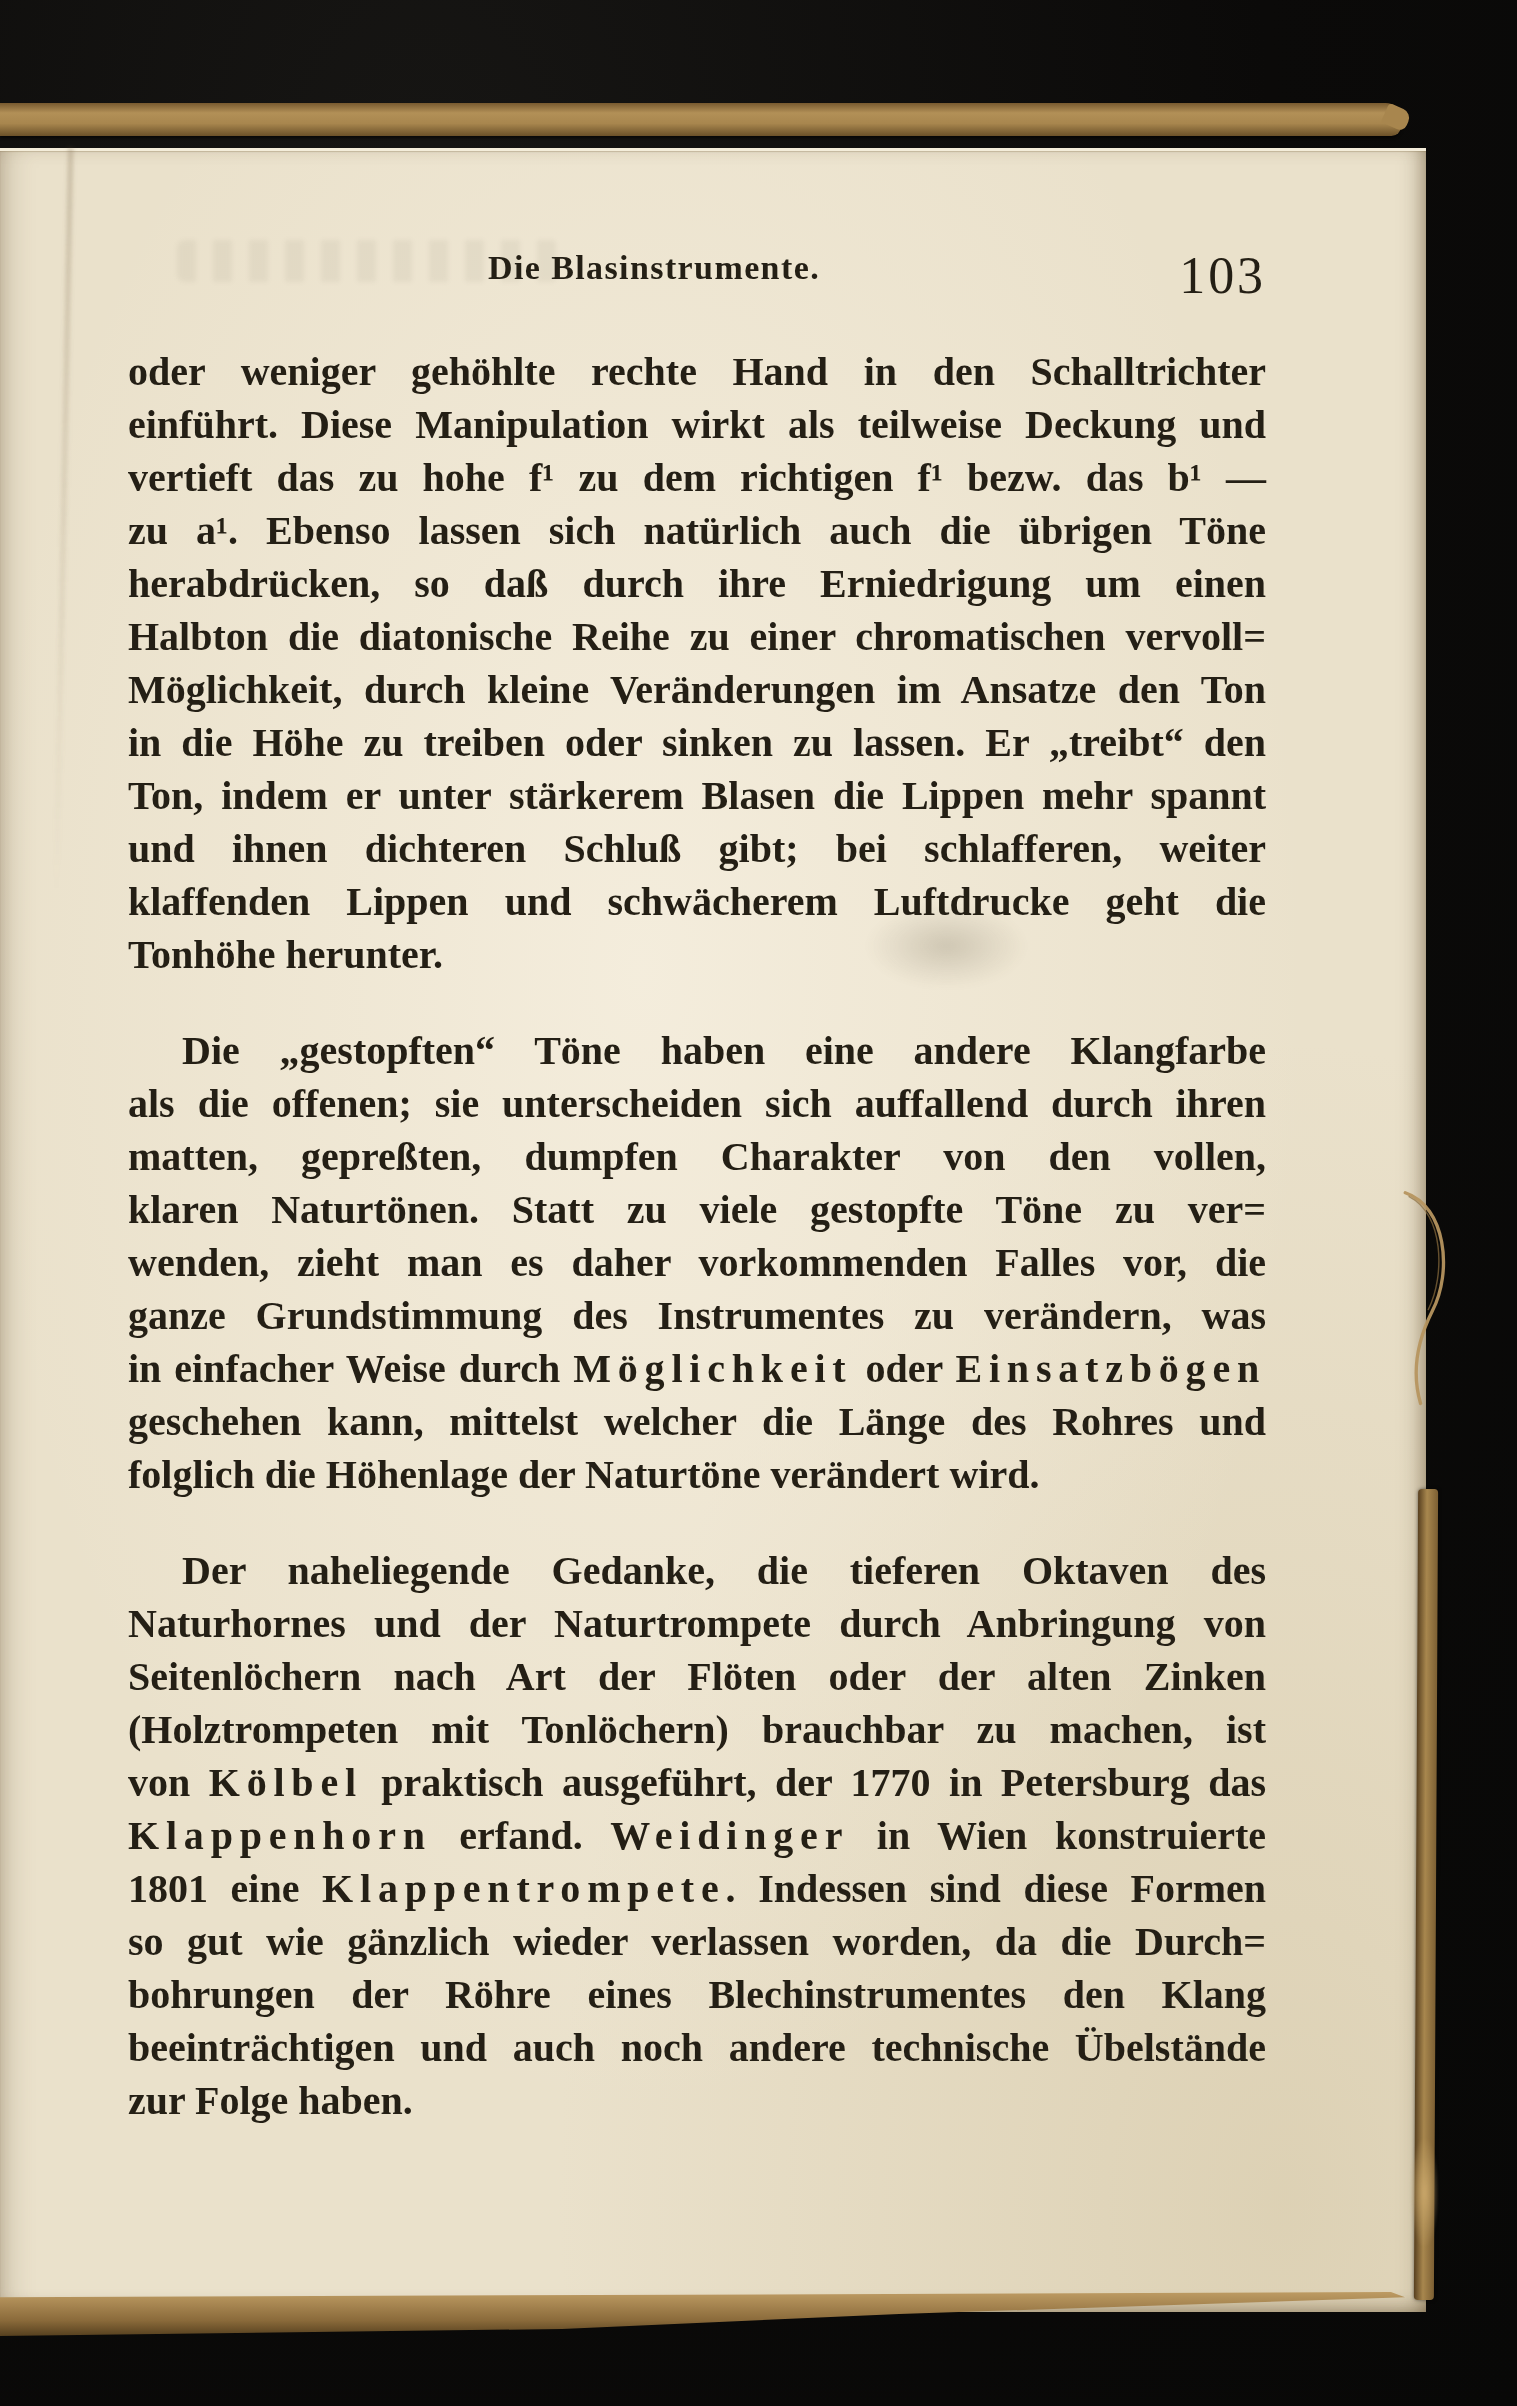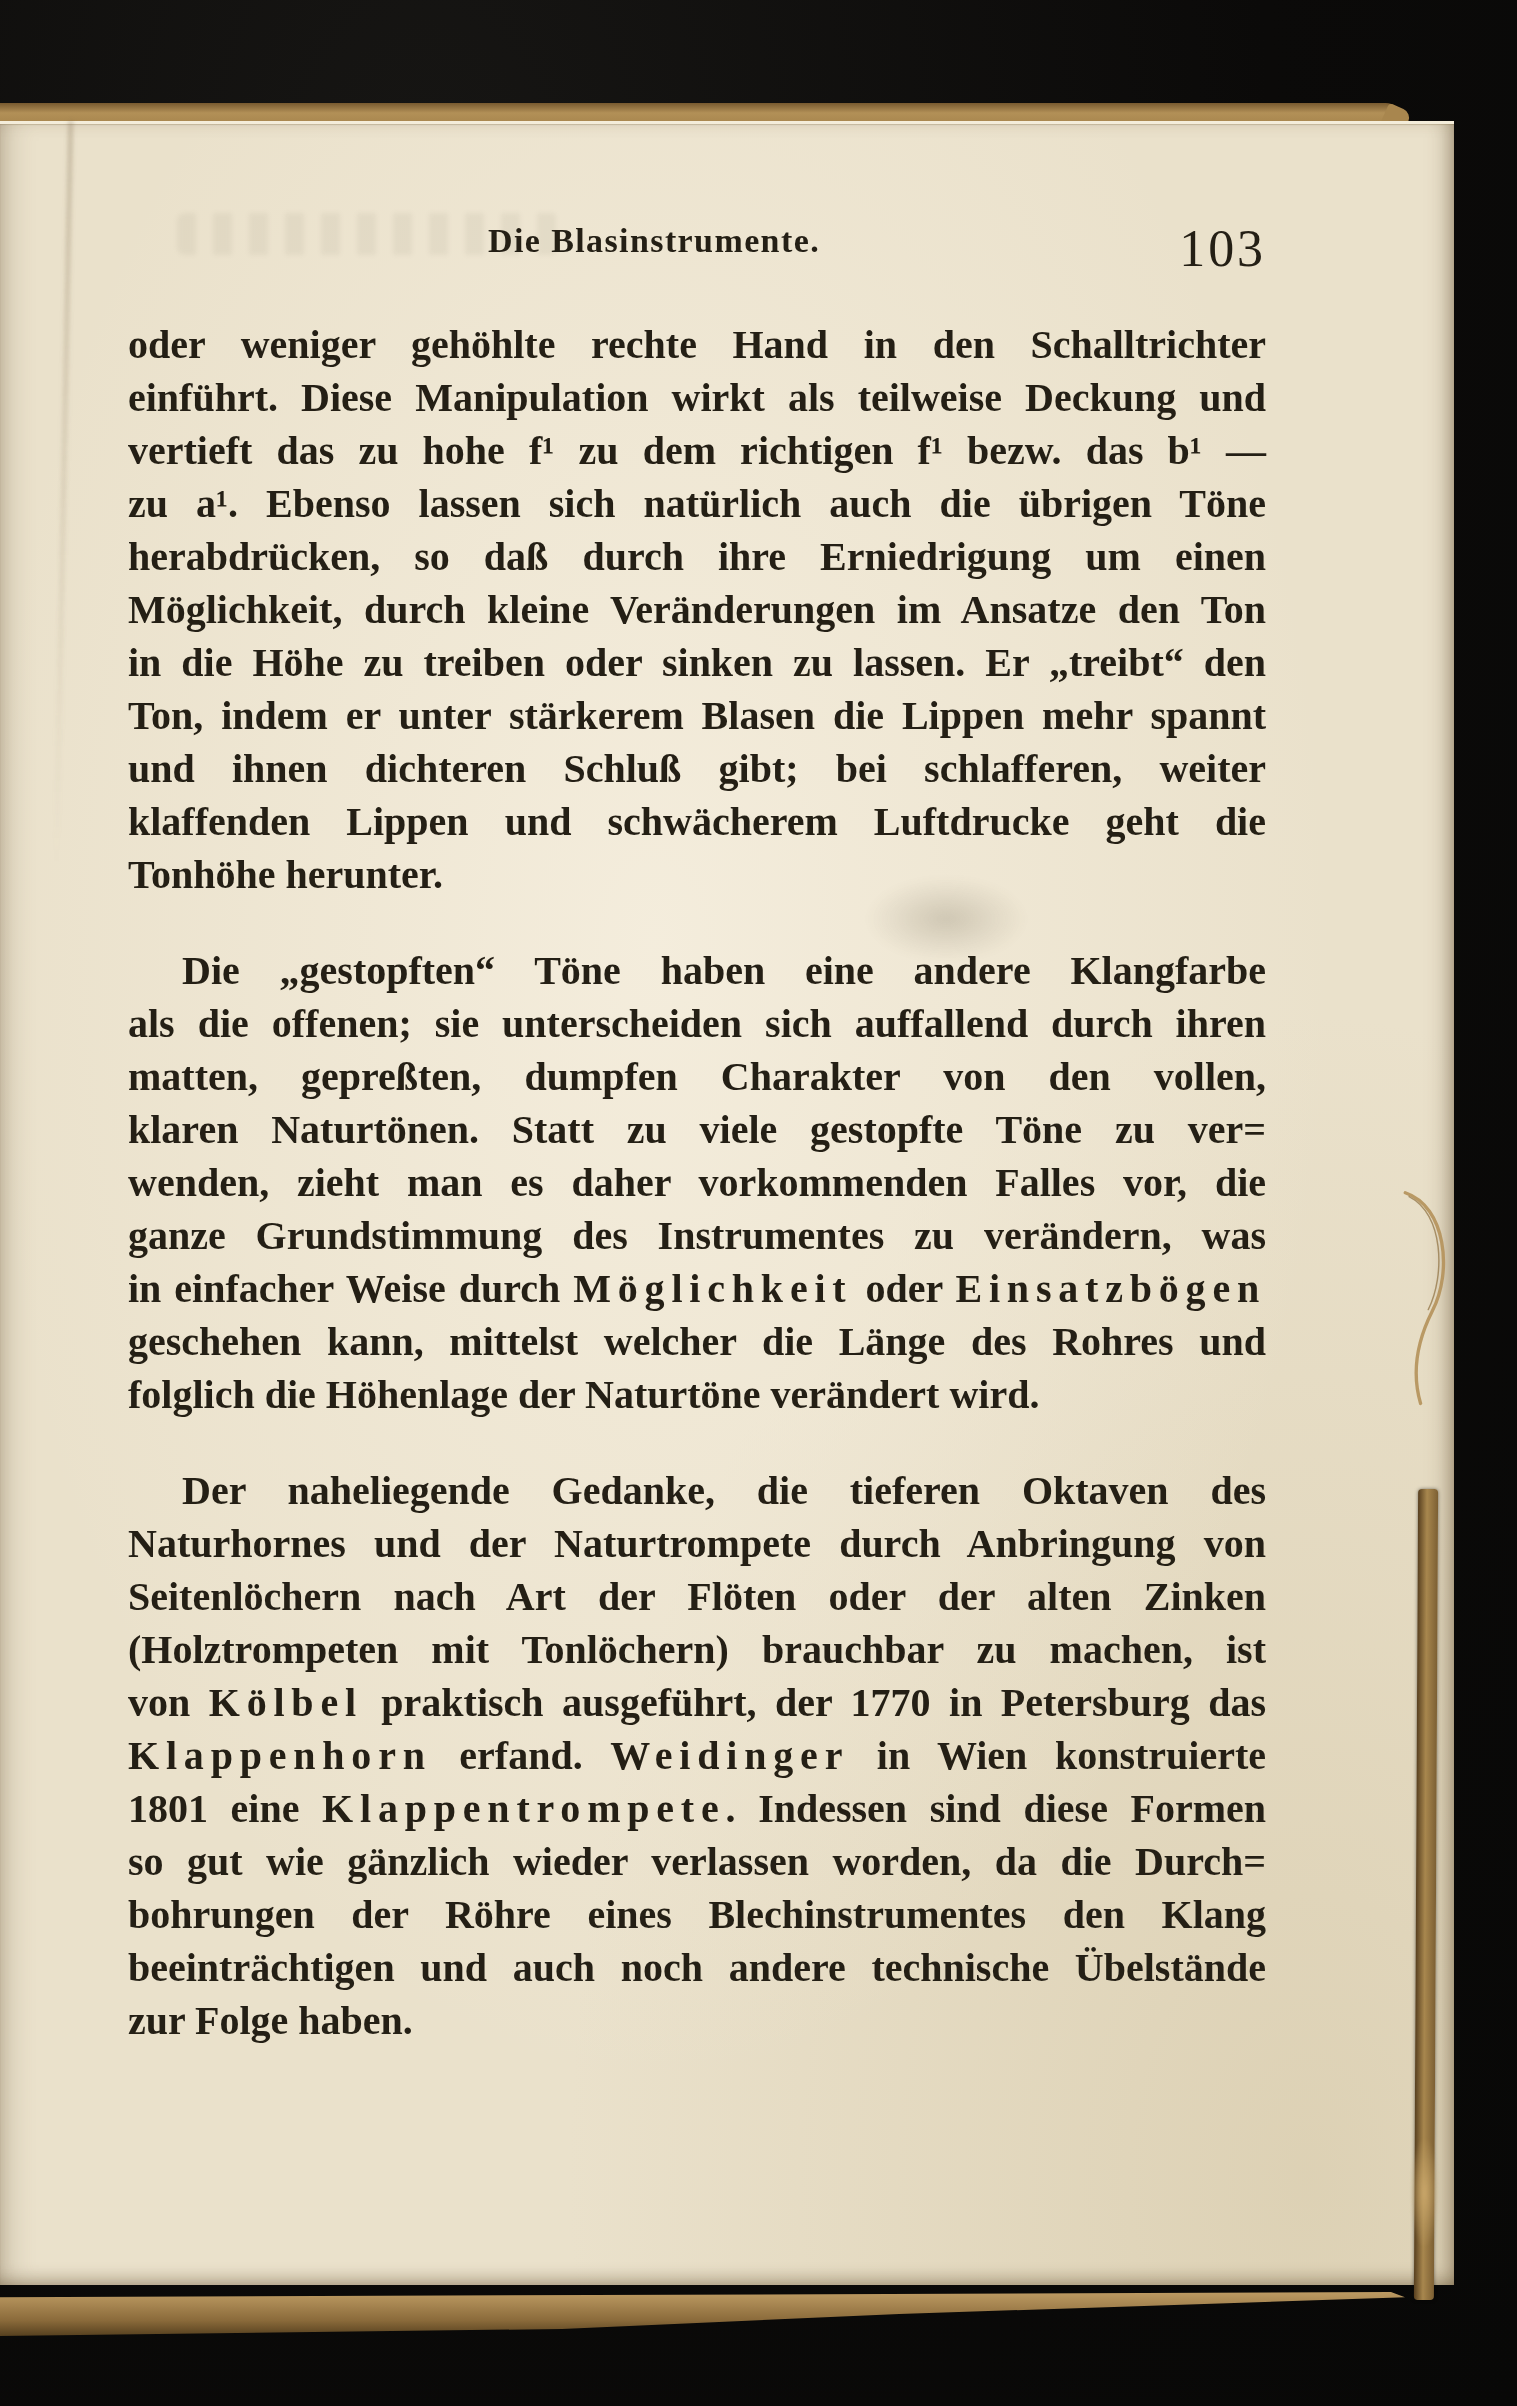--- a/index.html
+++ b/index.html
@@ -14,32 +14,31 @@
     background:linear-gradient(180deg,#77592f 0%,#b29057 30%,#a8864e 62%,#6b5129 100%);
     border-radius:0 15.3px 9.6px 0;
     box-shadow:0 1.9px 2.9px rgba(0,0,0,.6);
   }
   .cover-edge-top::after{ 
     content:"";position:absolute;right:-7.6px;top:3.8px;width:25px;height:21px;
     background:#a8864e;transform:rotate(24deg);border-radius:3.8px 9.6px 7.6px 1.9px;
   }
   
   .page{
-    position:absolute;left:0;top:121px;width:1426px;height:2164px;
+    position:absolute;left:0;top:148px;width:1426px;height:2164px;
     background:
       radial-gradient(ellipse at 45% 38%, rgba(245,238,222,.9) 0%, rgba(245,238,222,0) 60%),
       radial-gradient(ellipse at 90% 95%, rgba(210,196,162,.55) 0%, rgba(210,196,162,0) 40%),
       #eae1cb;
     box-shadow:
       inset 0 2.9px 0 #f4edda,
       inset 0 3.8px 1px rgba(120,100,60,.35),
       inset -15.3px 0 25px -13.4px rgba(80,60,30,.55),
       inset 19px 0 32.5px -19px rgba(95,75,45,.40),
       inset 0 -11.5px 19px -9.6px rgba(95,75,45,.45);
-    padding-left: 28px;
   }
   .crease{
     position:absolute;left:61px;top:0;width:4.8px;height:746px;
     background:linear-gradient(180deg, rgba(120,100,70,.30), rgba(120,100,70,.05) 80%, rgba(120,100,70,0));
     filter:blur(1.9px);transform:rotate(1.1deg);
   }
   .ghost{
     position:absolute;left:177px;top:92px;width:382px;height:42px;
     background:repeating-linear-gradient(90deg, rgba(125,118,98,.55) 0 19px, rgba(125,118,98,0) 19px 36px);
     filter:blur(2.9px);opacity:.16;border-radius:7.6px;
@@ -102,20 +101,21 @@
     <div class="running-title">Die Blasinstrumente.</div>
     <div class="page-number">103</div>
 
     <div class="body">
         <div class="para">
           <div class="line">oder weniger gehöhlte rechte Hand in den Schalltrichter</div>
           <div class="line">einführt. Diese Manipulation wirkt als teilweise Deckung und</div>
           <div class="line">vertieft das zu hohe f¹ zu dem richtigen f¹ bezw. das b¹ —</div>
           <div class="line">zu a¹. Ebenso lassen sich natürlich auch die übrigen Töne</div>
           <div class="line">herabdrücken, so daß durch ihre Erniedrigung um einen</div>
+          <div class="line">Halbton die diatonische Reihe zu einer chromatischen vervoll=</div>
           <div class="line">Möglichkeit, durch kleine Veränderungen im Ansatze den Ton</div>
           <div class="line">in die Höhe zu treiben oder sinken zu lassen. Er „treibt“ den</div>
           <div class="line">Ton, indem er unter stärkerem Blasen die Lippen mehr spannt</div>
           <div class="line">und ihnen dichteren Schluß gibt; bei schlafferen, weiter</div>
           <div class="line">klaffenden Lippen und schwächerem Luftdrucke geht die</div>
           <div class="line pend">Tonhöhe herunter.</div>
         </div>
         <div class="para indent">
           <div class="line">Die „gestopften“ Töne haben eine andere Klangfarbe</div>
           <div class="line">als die offenen; sie unterscheiden sich auffallend durch ihren</div>

